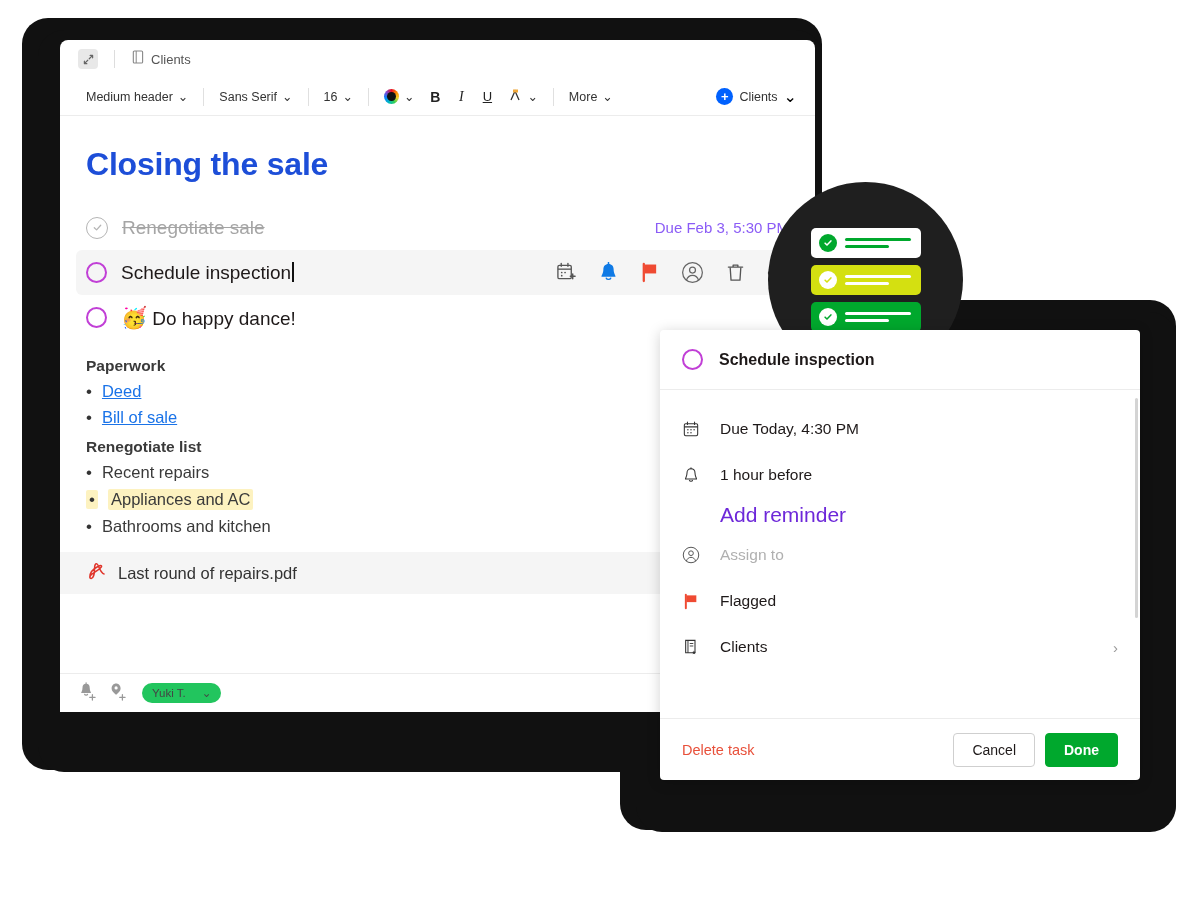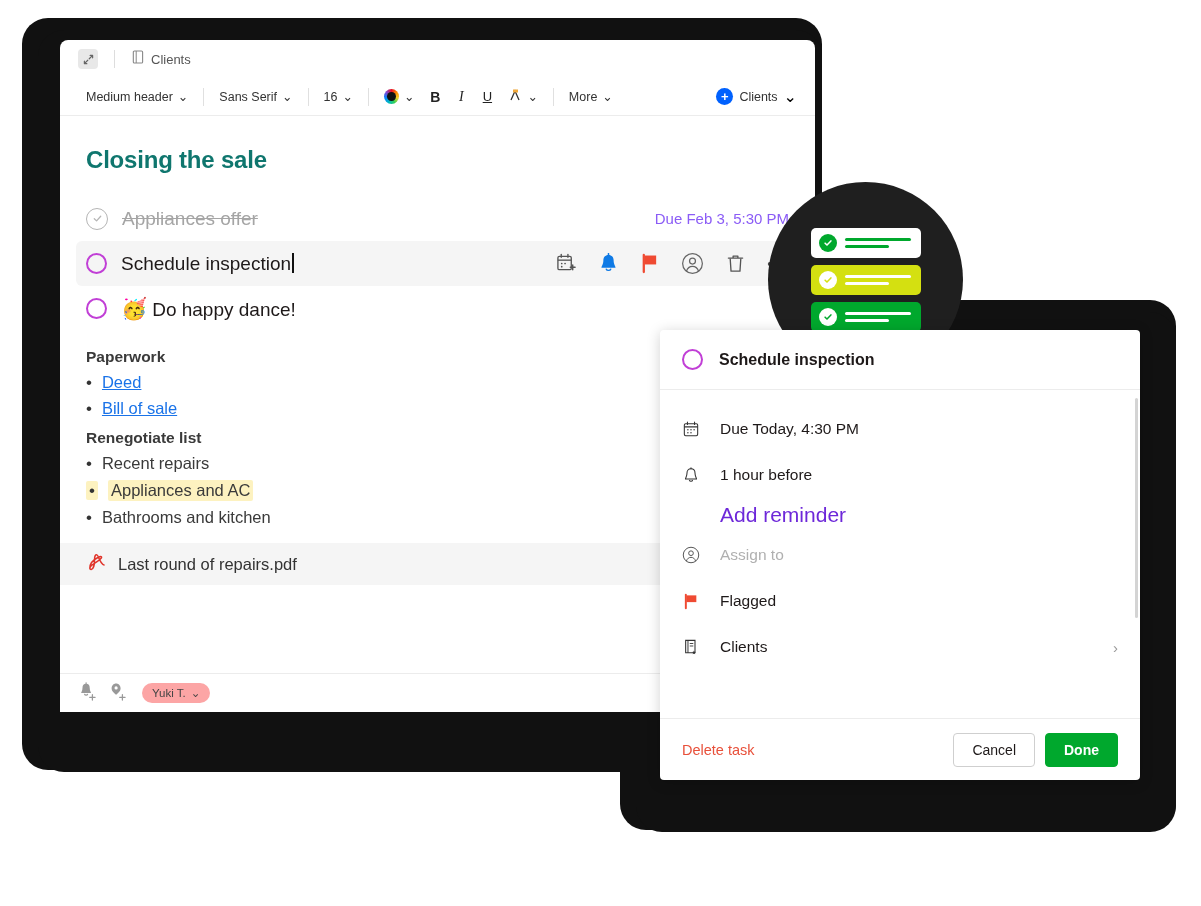--- a/index.html
+++ b/index.html
@@ -97,21 +97,21 @@
   }
   .insert-label{font-size:12.5px;color:#333;}
 
   
   .doc {
     padding: 30px 0 0 0;
     position: relative;
     height: calc(100% - 76px);
   }
   .doc-title {
-    font-size: 24px; font-weight: bold; color: #0f766e;
+    font-size: 32px; font-weight: bold; color: #1d4ed8;
     padding: 0 26px; margin-bottom: 22px; letter-spacing: -0.2px;
   }
 
   .task-row {
     display:flex; align-items:center;
     height: 45px;
     padding: 0 26px;
     gap: 14px;
     position: relative;
   }
@@ -160,22 +160,22 @@
   }
   .attach-name { font-size:16.5px; color:#333; }
 
   .appfooter {
     position:absolute; left:0; bottom:0; width:100%;
     height: 39px; border-top:1px solid #ececec;
     display:flex; align-items:center; gap:12px; padding:0 18px;
     background:#fff;
   }
   .user-chip {
-    display:flex;align-items:center;gap:5px;
-    background:#fca5a5;border-radius:12px;padding:3px 10px;
+    display:flex;align-items:center;gap:16px;
+    background:#22c55e;border-radius:12px;padding:3px 10px;
     font-size:11.5px;color:#444;cursor:pointer;margin-left:4px;
   }
   .save-note { margin-left:auto; font-size:11.5px; color:#c0c0c0; white-space:nowrap; }
 
   
   #badge {
     position:absolute; left:768px; top:182px;
     width:195px;height:195px;border-radius:50%;
     background:#1f1f1f;
     display:flex;flex-direction:column;align-items:center;justify-content:center;
@@ -319,21 +319,21 @@
 
     <div class="doc">
       <div class="doc-title">Closing the sale</div>
 
       <div class="task-row">
         <div class="cb-done">
           <svg width="11" height="11" viewBox="0 0 12 12">
               <path d="M2.5 6.2 L5 8.6 L9.5 3.6" fill="none" stroke="#b5b5b5" stroke-width="1.4" stroke-linecap="round" stroke-linejoin="round"></path>
             </svg>
         </div>
-        <div class="task-text done">Appliances offer</div>
+        <div class="task-text done">Renegotiate sale</div>
         <div class="task-due">Due Feb 3, 5:30 PM</div>
       </div>
 
       <div class="task-row selected">
         <div class="cb-open"></div>
         <div class="task-text"><span>Schedule inspection</span><span class="caret-bar"></span></div>
         <div class="task-icons">
           <span class="ti">
             <svg width="21" height="21" viewBox="0 0 22 22">
               <rect x="2" y="3.5" width="14" height="14" rx="1.6" fill="none" stroke="#555" stroke-width="1.4"></rect>

